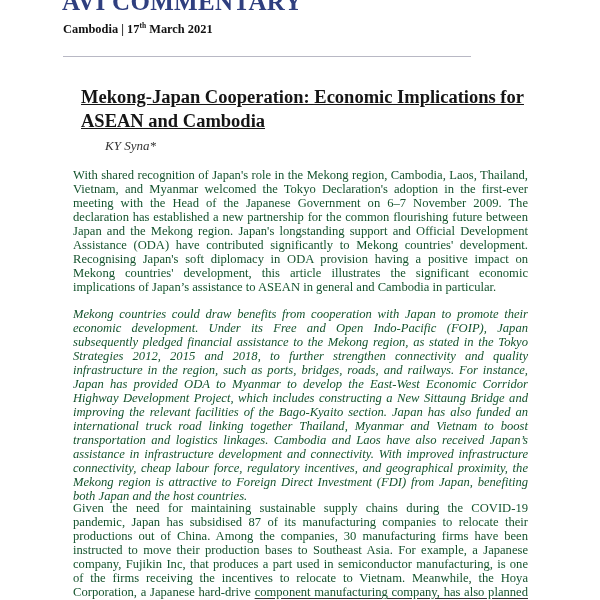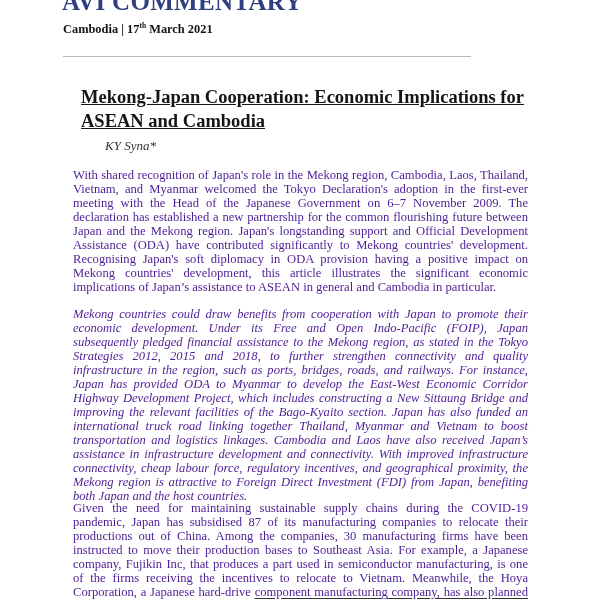--- a/index.html
+++ b/index.html
@@ -5,21 +5,21 @@
     html, body { margin: 0; padding: 0; background: #ffffff; }
     body { width: 600px; height: 600px; overflow: hidden; position: relative; font-family: "Liberation Serif", serif; color: #1a1a1a; }
     .page { position: absolute; left: 0; top: 0; width: 540px; height: 600px; }
     .masthead { position: absolute; left: 62px; top: -13px; font-family: "Liberation Serif", serif; font-weight: bold; font-size: 25px; color: #2f3f7f; letter-spacing: 0.3px; line-height: 30px; white-space: nowrap; }
     .dateline { position: absolute; left: 63px; top: 22px; font-weight: bold; font-size: 12.4px; color: #111; white-space: nowrap; }
     .dateline sup { font-size: 7.5px; vertical-align: top; position: relative; top: -1px; }
     .rule { position: absolute; left: 63px; top: 56px; width: 408px; height: 1px; background: #b8b8c4; }
     .rule { width: 408px; left: 63px; }
     .title { position: absolute; left: 73px; top: 77px; width: 470px; font-weight: bold; font-size: 18.5px; line-height: 24px; color: #151515; }
     .author { position: absolute; left: 81px; top: 138px; font-style: italic; font-size: 13px; color: #333; margin-left: 24px; }
-    .para { position: absolute; left: 73px; width: 455px; font-size: 12.6px; line-height: 14px; text-align: justify; color: #4c1d95; }
+    .para { position: absolute; left: 73px; width: 455px; font-size: 12.6px; line-height: 14px; text-align: justify; color: #14532d; }
     .p1 { top: 168px; }
     .p2 { top: 307px; font-style: italic; }
     .p3 { top: 501px; }
     .u { text-decoration: underline; text-decoration-color: #333; text-underline-offset: 2px; }
   </style>
 </head>
 <body>
 
 <div class="page">
   <div class="masthead">AVI COMMENTARY</div>

